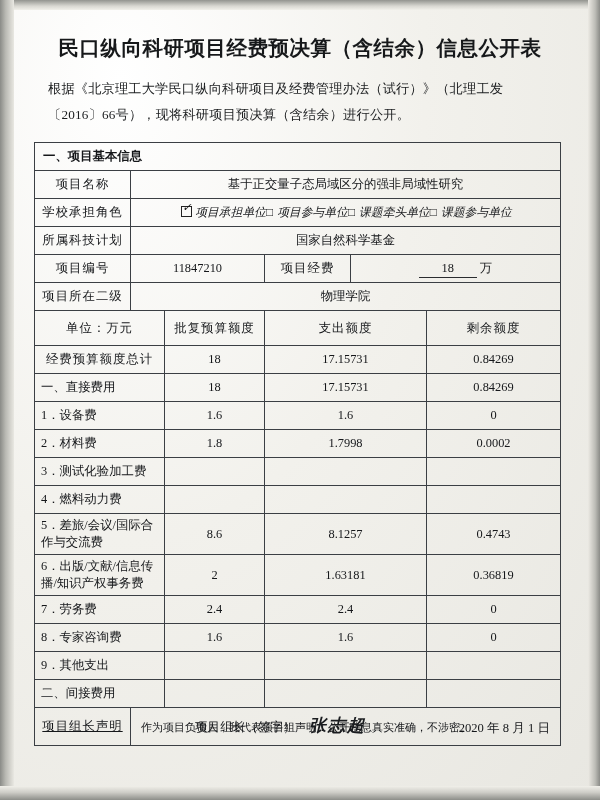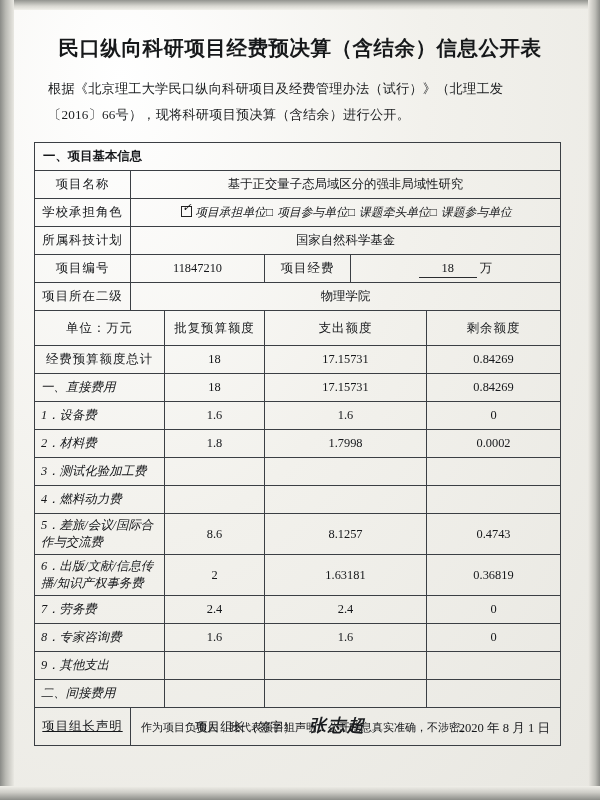--- a/index.html
+++ b/index.html
@@ -70,21 +70,21 @@
   .sec-head {
     font-weight: bold;
     font-size: 13px;
     text-align: left;
     padding-left: 8px !important;
   }
   .lbl { text-align: center; letter-spacing: 1px; }
   .val { text-align: center; }
   .val-left { text-align: center; padding-left: 10px !important; font-style: italic; }
   .num { text-align: center; font-family: "Liberation Serif", serif; font-size: 12.6px; }
-  .row-label { text-align: left; padding-left: 6px !important; font-style: italic; }
+  .row-label { text-align: left; padding-left: 6px !important; }
 
   .u-line {
     display: inline-block;
     min-width: 46px;
     border-bottom: 1px solid #2a2c2f;
     text-align: center;
     padding: 0 6px 1px 6px;
   }
   .checkbox {
     display: inline-block;

